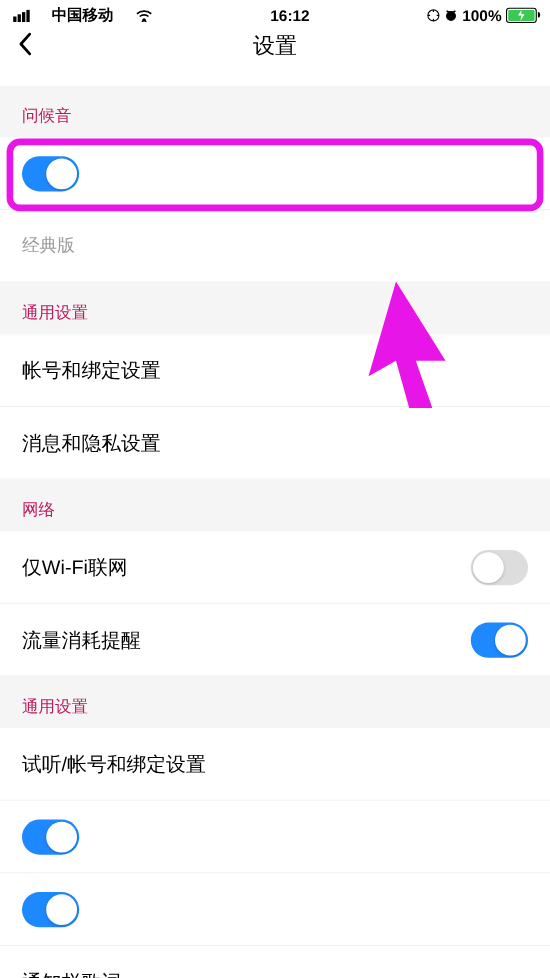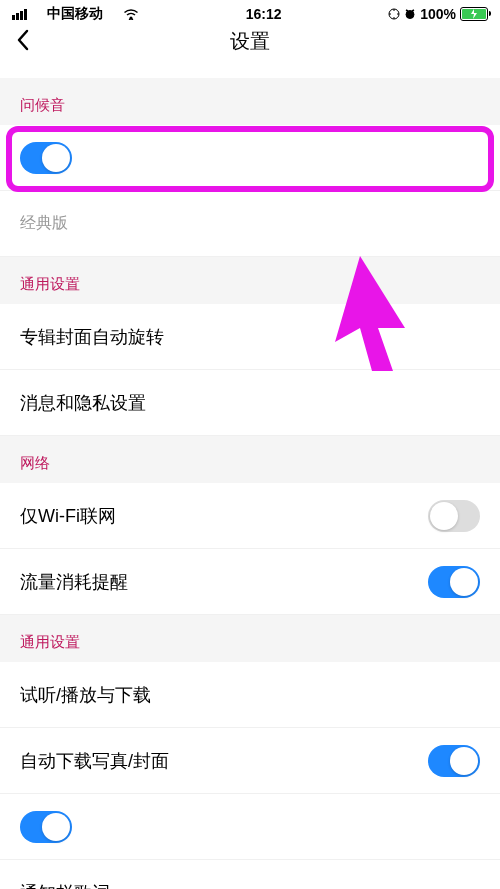--- a/index.html
+++ b/index.html
@@ -215,21 +215,21 @@
   <div class="toggle on">
       <div class="toggle-knob"></div>
     </div>
 </div>
 <div class="row">
   <span class="row-value">经典版</span>
 </div>
 
 <div class="section-header">通用设置</div>
 <div class="row">
-  <span class="row-label">专辑封面自动旋转</span>
+  <span class="row-label">帐号和绑定设置</span>
 </div>
 <div class="row">
   <span class="row-label">消息和隐私设置</span>
 </div>
 
 <div class="section-header">网络</div>
 <div class="row">
   <span class="row-label">仅Wi-Fi联网</span>
   <div class="toggle off">
       <div class="toggle-knob"></div>
@@ -237,24 +237,23 @@
 </div>
 <div class="row">
   <span class="row-label">流量消耗提醒</span>
   <div class="toggle on">
       <div class="toggle-knob"></div>
     </div>
 </div>
 
 <div class="section-header">通用设置</div>
 <div class="row">
-  <span class="row-label">试听/播放与下载</span>
-</div>
-<div class="row">
-  <span class="row-label">自动下载写真/封面</span>
+  <span class="row-label">试听/帐号和绑定设置</span>
+</div>
+<div class="row">
   <div class="toggle on">
       <div class="toggle-knob"></div>
     </div>
 </div>
 <div class="row">
   <div class="toggle on">
       <div class="toggle-knob"></div>
     </div>
 </div>
 <div class="row">

